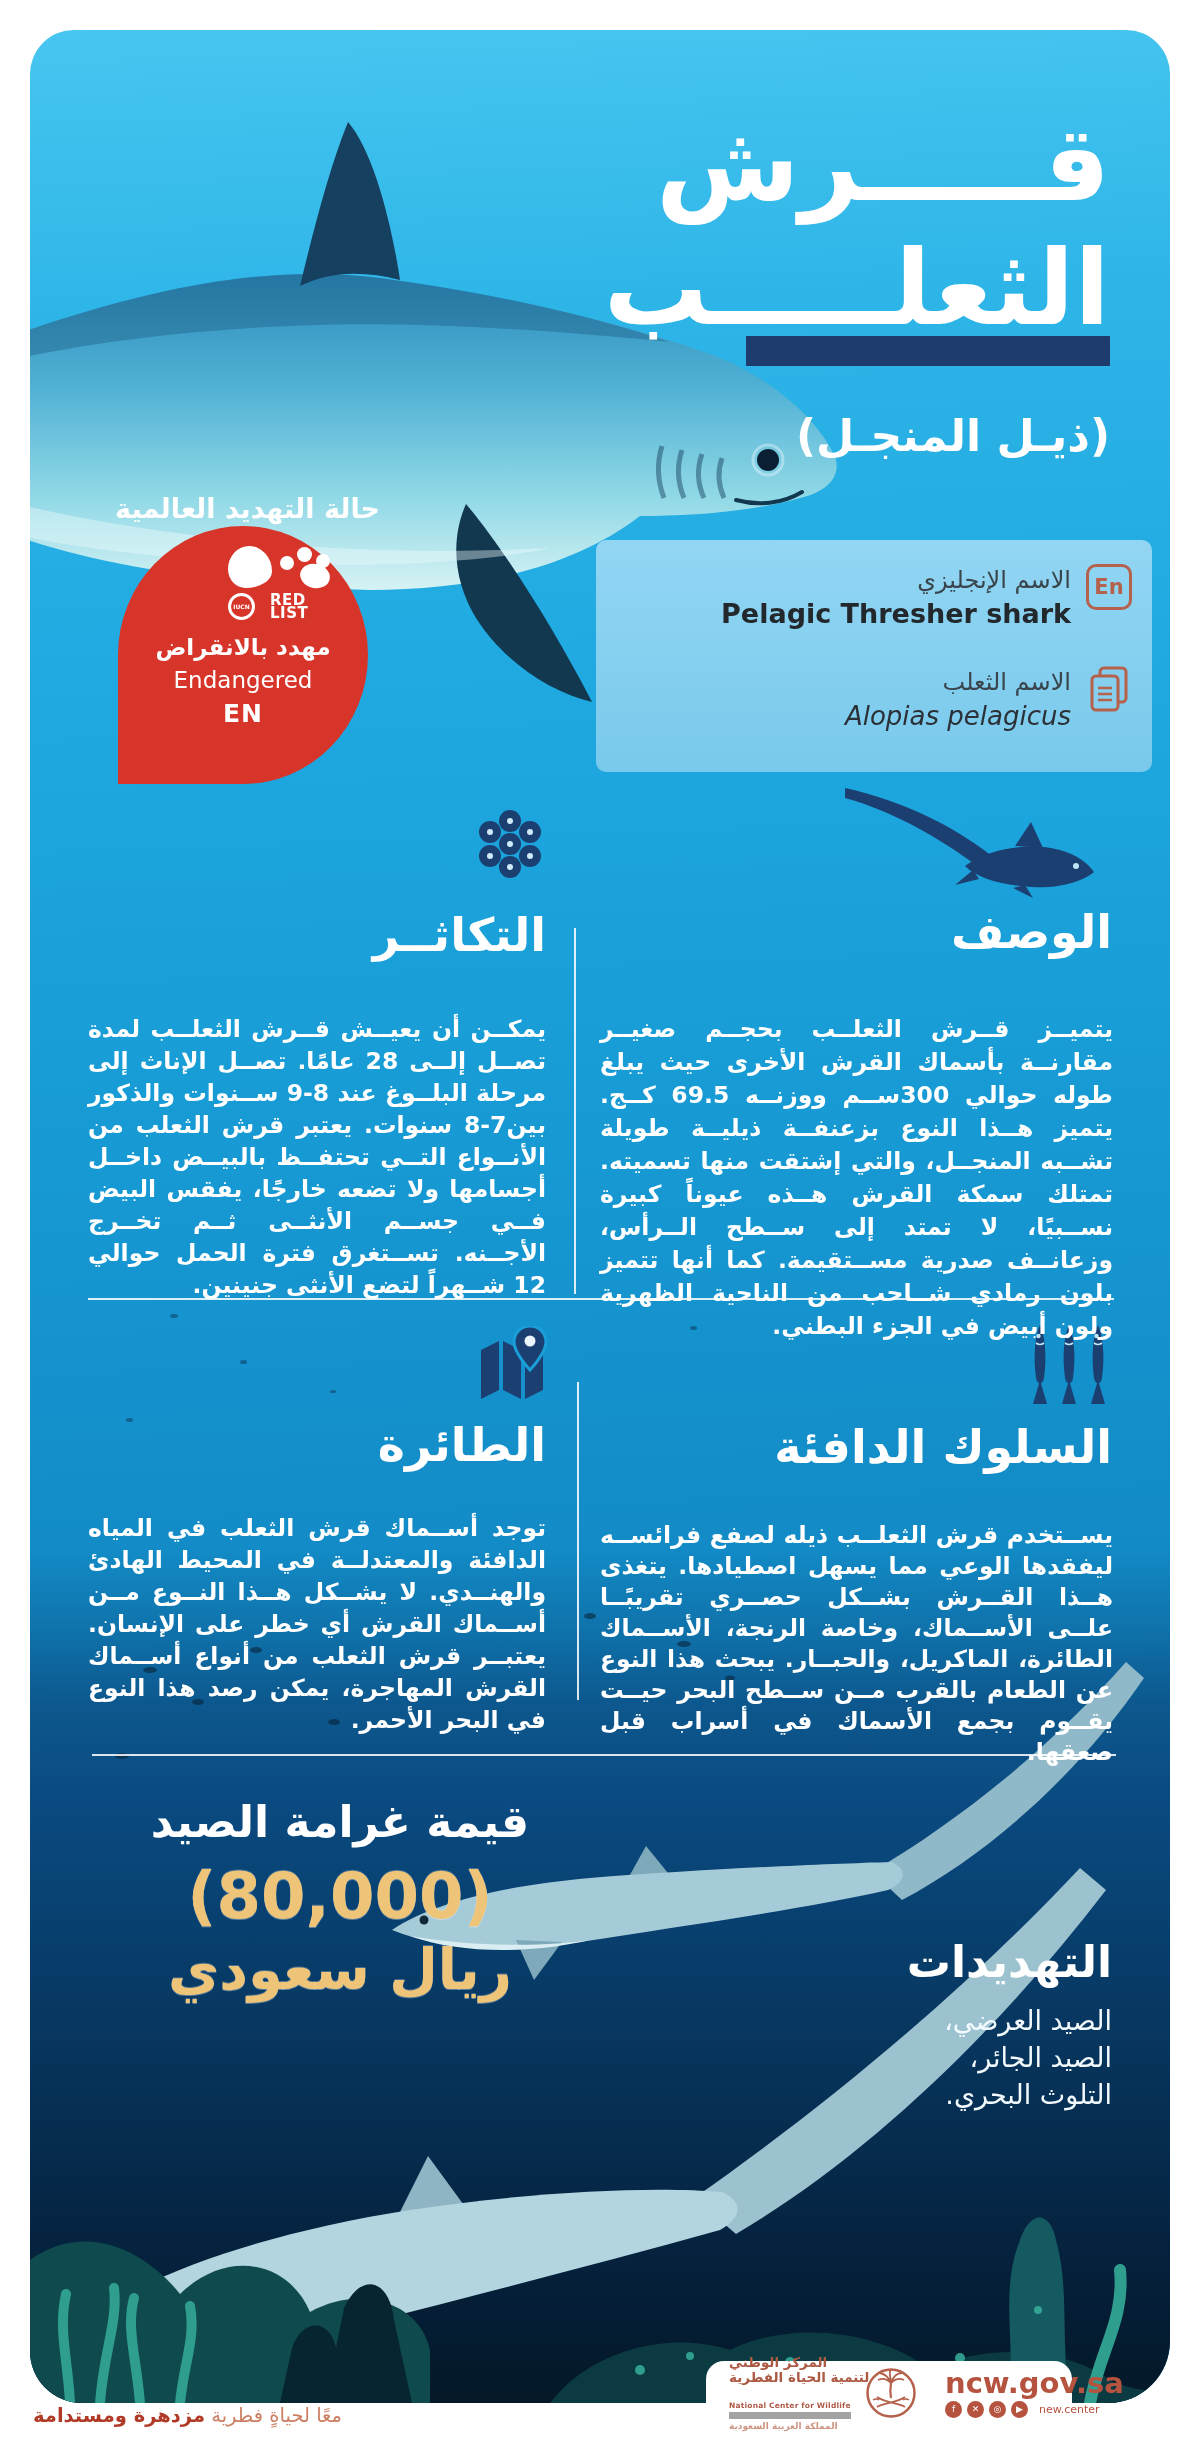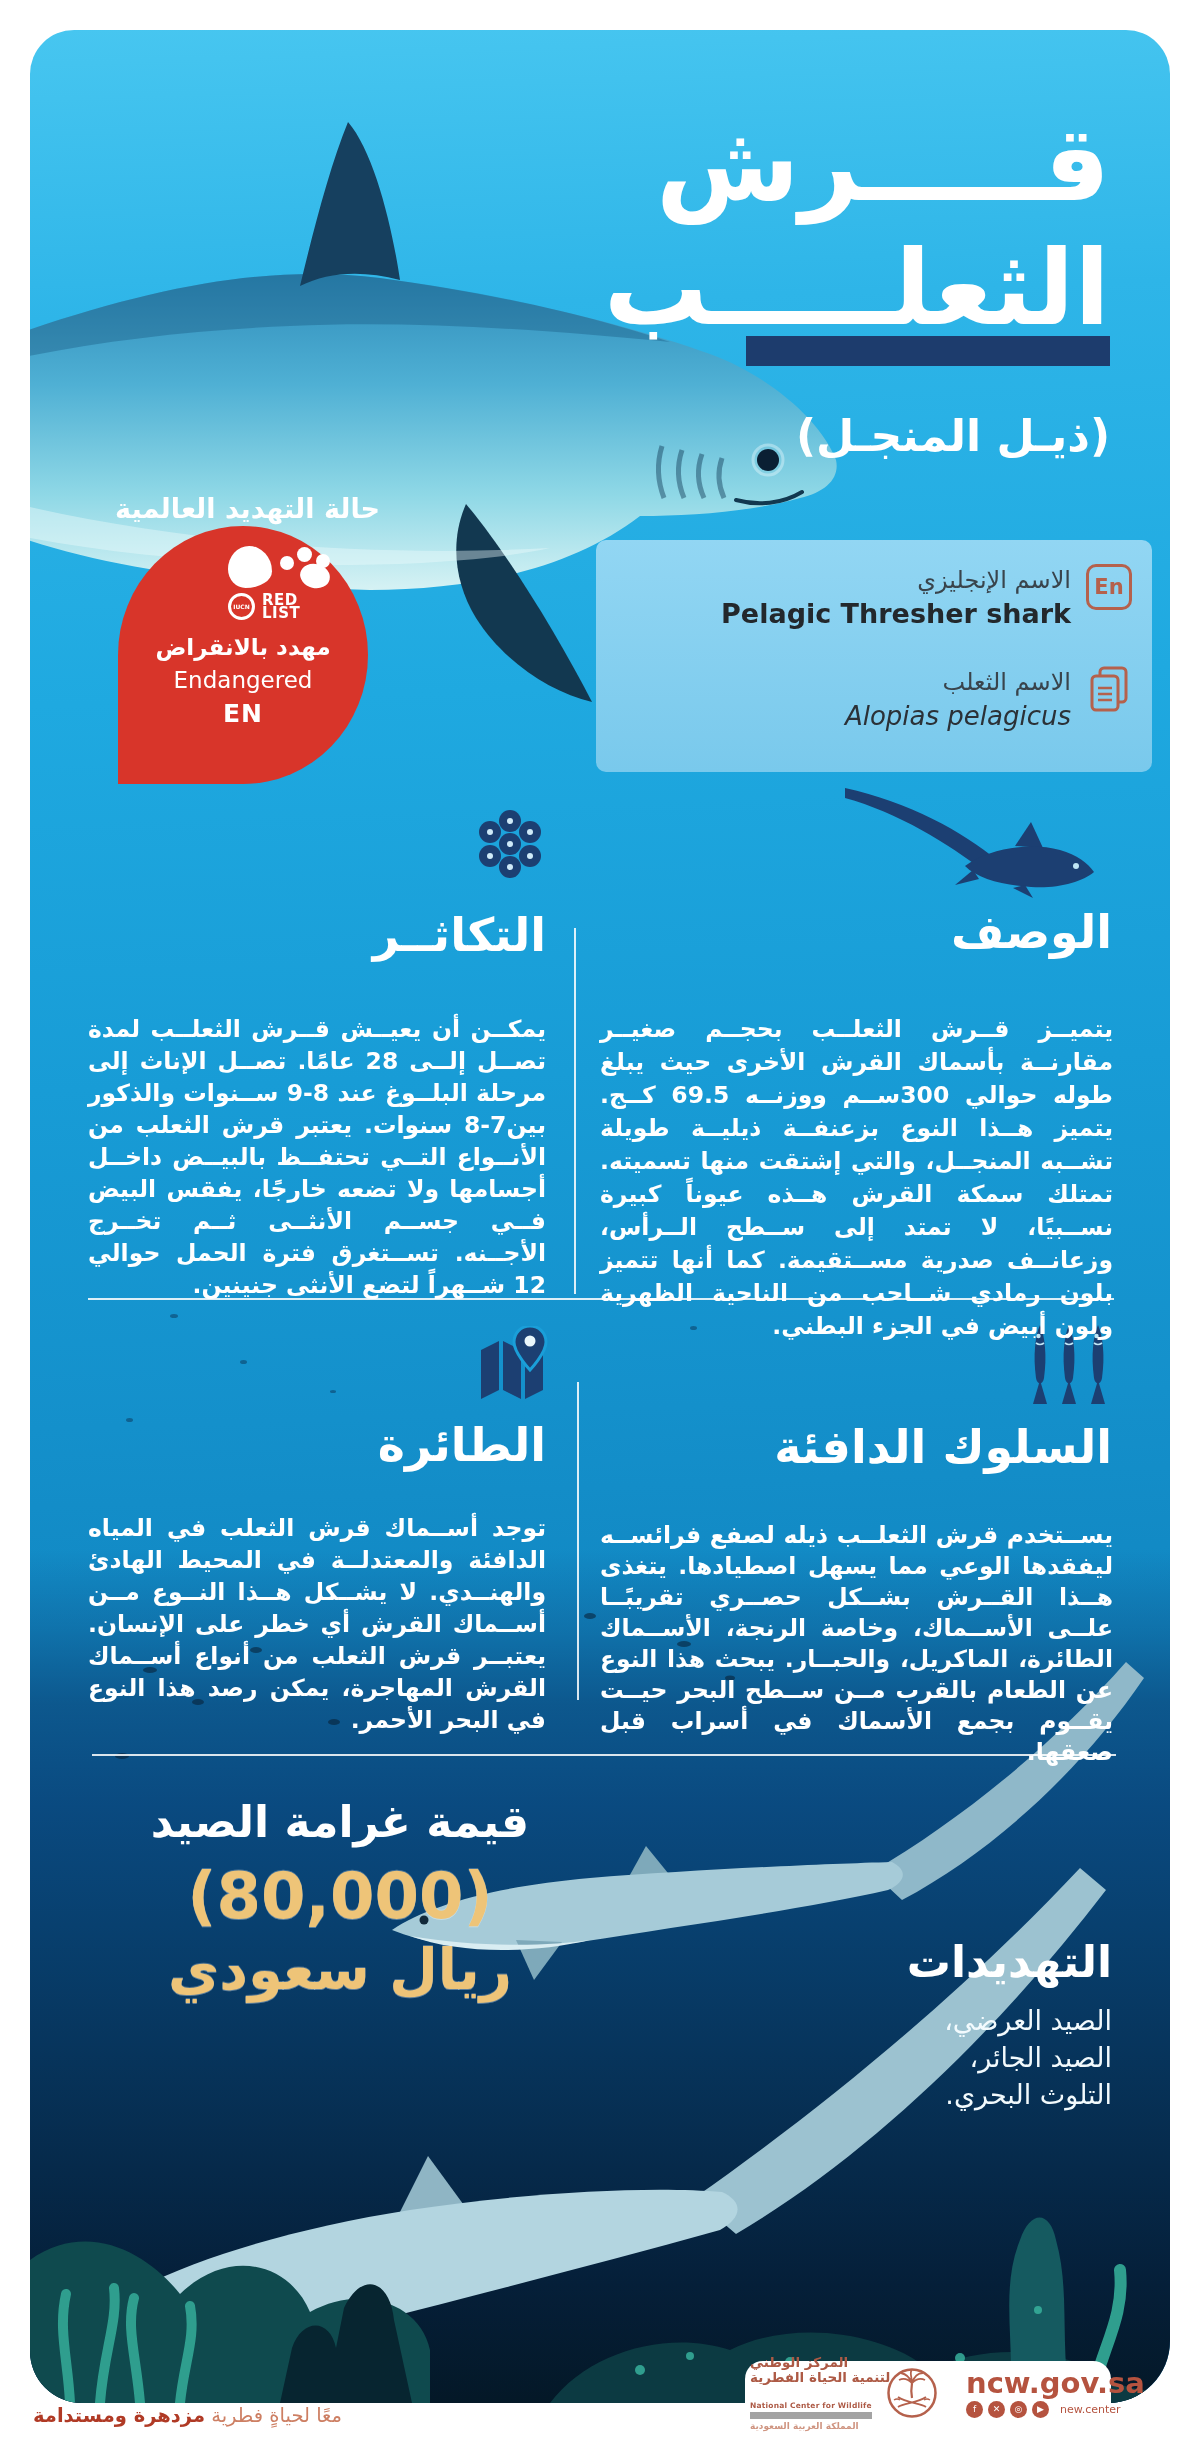--- a/index.html
+++ b/index.html
@@ -32,21 +32,21 @@
   .rl-blob { width:44px; height:42px; background:#fff; border-radius:48% 52% 60% 40% / 55% 60% 40% 45%; }
   .rl-paw { position:relative; width:56px; height:44px; }
   .rl-paw i { position:absolute; background:#fff; border-radius:50%; }
   .toe1 { width:14px; height:14px; left:0; top:12px; }
   .toe2 { width:15px; height:15px; left:17px; top:3px; }
   .toe3 { width:14px; height:14px; left:36px; top:10px; }
   .pad  { width:30px; height:24px; left:20px; top:20px; transform:rotate(14deg); }
   .rl-row2 { display:flex; align-items:center; gap:7px; margin-top:5px; }
   .rl-iucn { width:27px; height:27px; border:3px solid #fff; border-radius:50%;
              color:#fff; font-size:6px; font-weight:800; display:flex; align-items:center; justify-content:center; }
-  .rl-txt { color:#fff; font-weight:800; font-size:15px; line-height:13px; letter-spacing:.5px; }
+  .rl-txt { color:#fff; font-weight:800; font-size:15px; line-height:13px; letter-spacing:.5px;margin-left:8px; }
   .badge-ar { color:#fff; font-size:23px; font-weight:700; margin-top:14px; }
   .badge-en { color:#fff; font-size:23px; margin-top:7px; }
   .badge-code { color:#fff; font-size:25px; font-weight:800; margin-top:6px; letter-spacing:1px; }
 
   
   .names { position:absolute; left:566px; top:510px; width:556px; height:232px;
            border-radius:10px; background:linear-gradient(180deg,#92d6f3,#79c9ec); }
   .name-row { position:absolute; right:20px; display:flex; direction:rtl; gap:15px; align-items:flex-start; }
   .row1 { top:24px; } .row2 { top:126px; }
   .en-box { width:46px; height:46px; border:3px solid #b5614c; border-radius:10px; color:#b5614c;
@@ -76,22 +76,22 @@
   .threats-body { position:absolute; right:58px; top:1972px; color:#f2fafd; font-size:27px;
                   line-height:37px; text-align:right; direction:rtl; }
 
   
   .photo { position:absolute; left:0; top:1520px; width:1140px; height:853px;
            background:linear-gradient(180deg, rgba(16,116,173,0) 0%, rgba(14,95,150,.5) 9%,
              rgba(12,80,133,.85) 18%, #0a4a80 30%, #08406f 44%, #07355d 58%, #062a4b 72%, #051f39 86%, #041827 100%); }
   .speck { position:absolute; background:rgba(9,43,75,.45); border-radius:50%; }
 
   
-  .pill { position:absolute; left:745px; top:2361px; width:366px; height:63px; background:#fff;
-          border-radius:18px; display:flex; align-items:center; padding:0 5px; }
+  .pill { position:absolute; left:706px; top:2361px; width:366px; height:63px; background:#fff;
+          border-radius:18px; display:flex; align-items:center; padding:0 23px; }
   .org { display:flex; flex-direction:column; align-items:flex-end; direction:rtl; width:128px; }
   .org-ar { color:#ad5a45; font-size:13.5px; font-weight:800; line-height:15px; white-space:nowrap; }
   .org-en { color:#ad5a45; font-size:7.5px; font-weight:700; letter-spacing:.2px; margin-top:16px;
             border-bottom:7px solid #a3a3a3; padding-bottom:2px; white-space:nowrap; direction:ltr; }
   .org-country { color:#cf9480; font-size:9px; font-weight:700; margin-top:2px; white-space:nowrap; }
   .pill-emblem { margin:0 8px; flex:0 0 auto; }
   .pill-div { width:1px; height:44px; background:#e3d8d3; margin:0 10px; }
   .site { display:flex; flex-direction:column; }
   .site-url { color:#b5533f; font-size:29px; font-weight:800; line-height:30px; direction:ltr; }
   .site-row { display:flex; align-items:center; gap:5px; margin-top:3px; }

